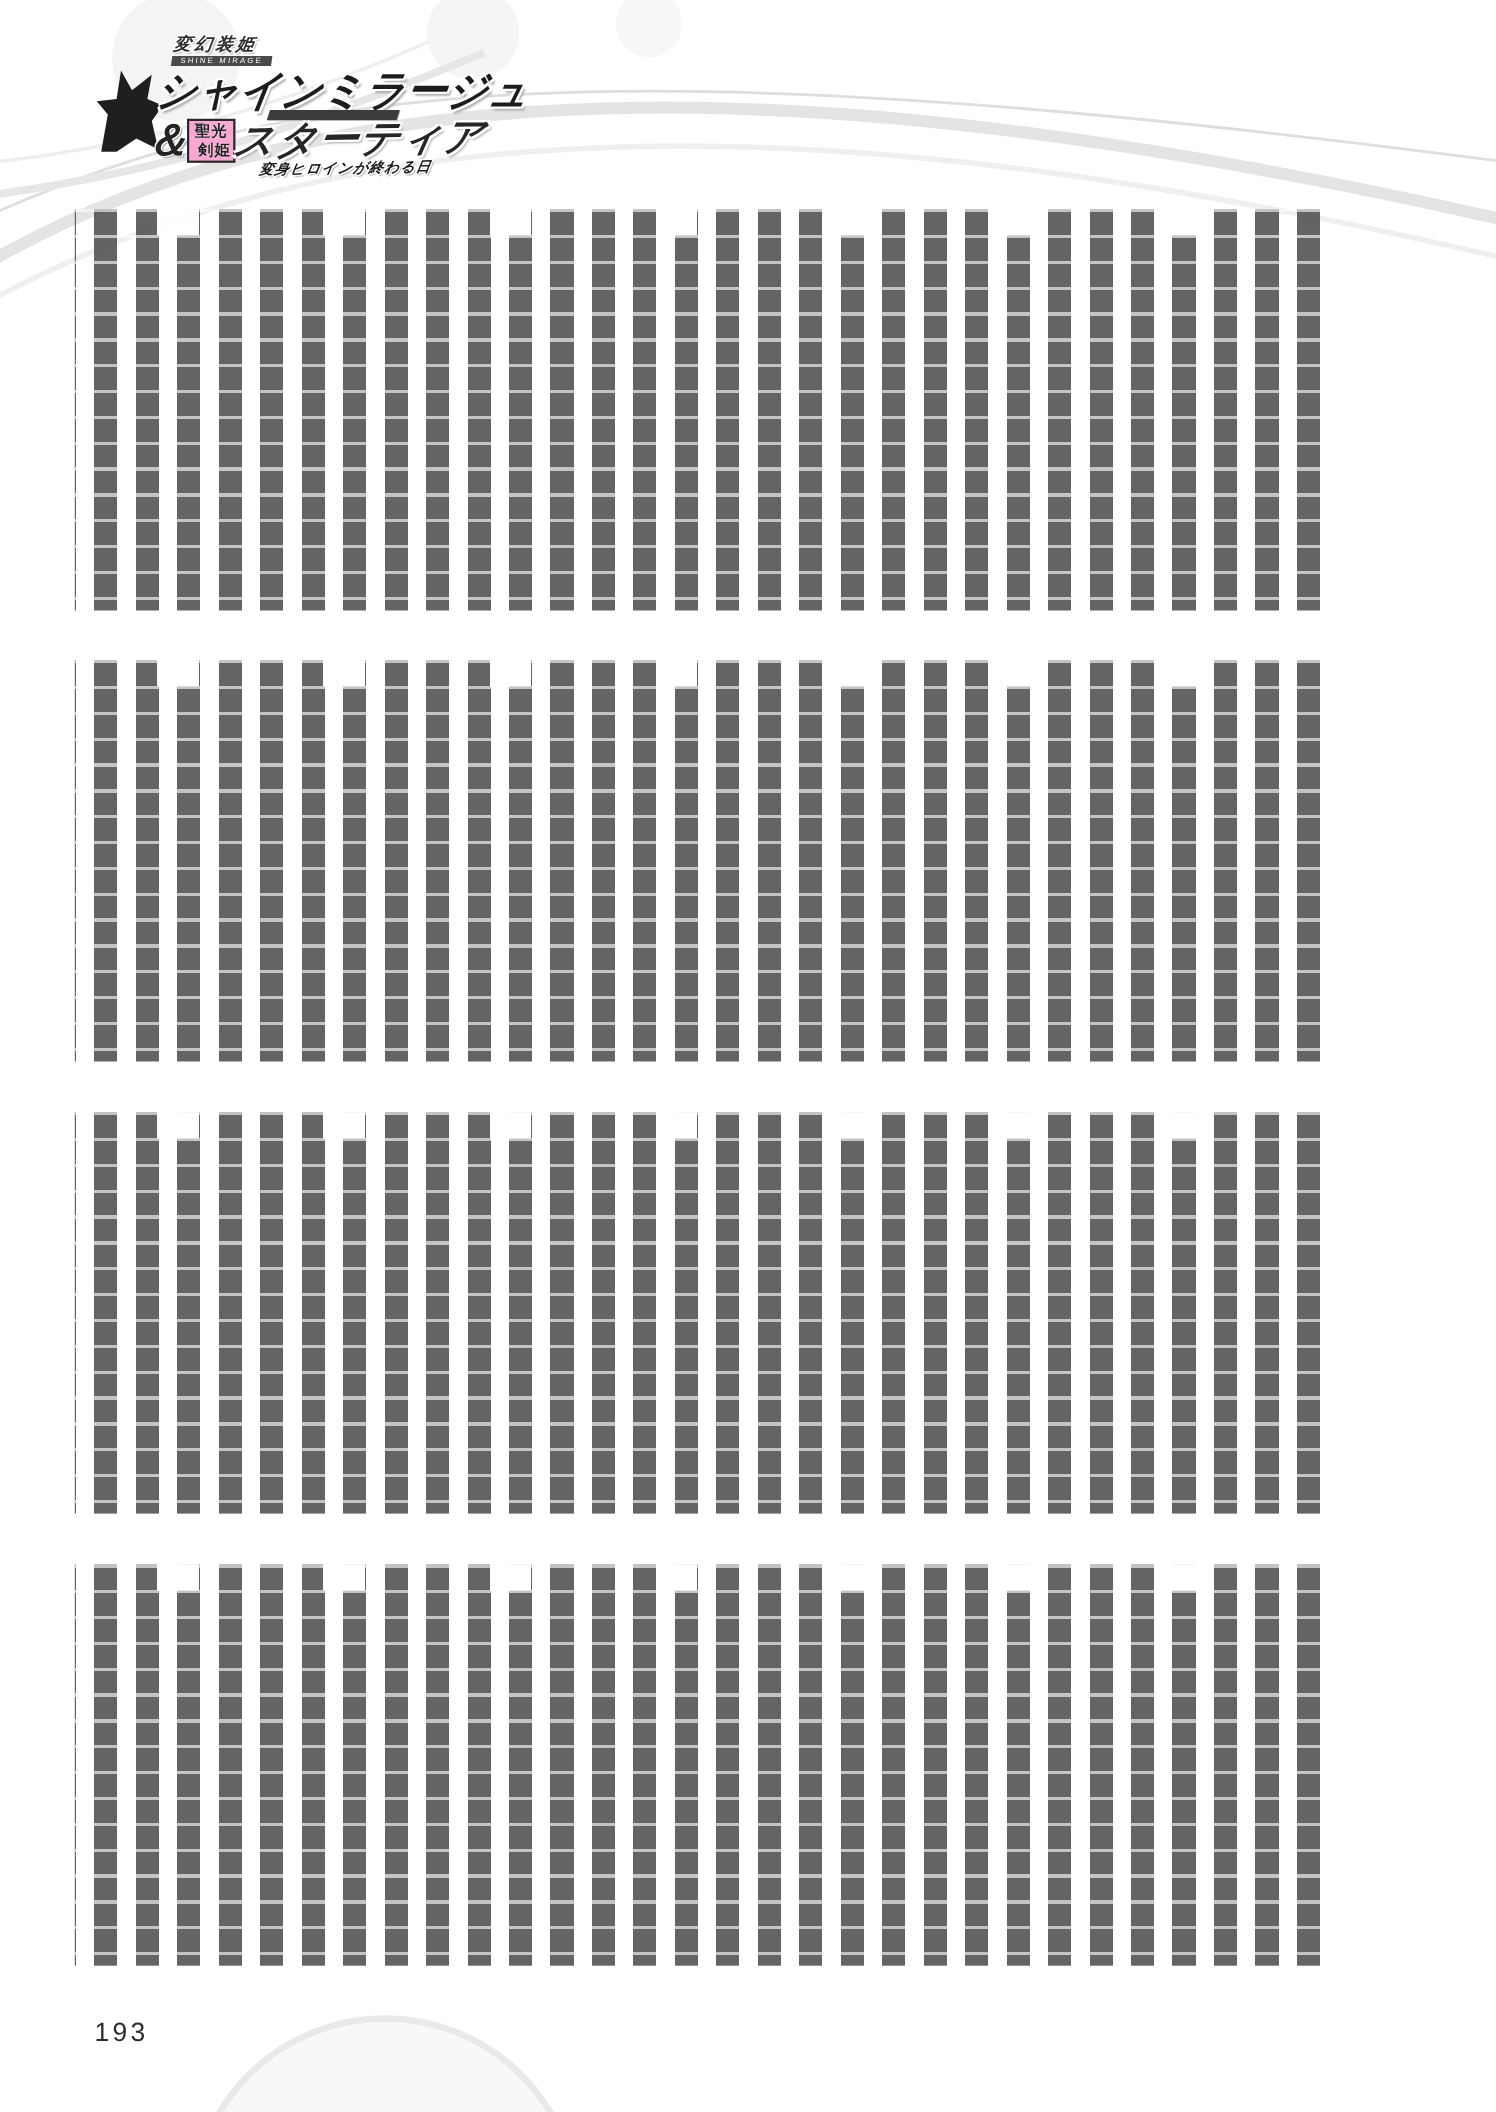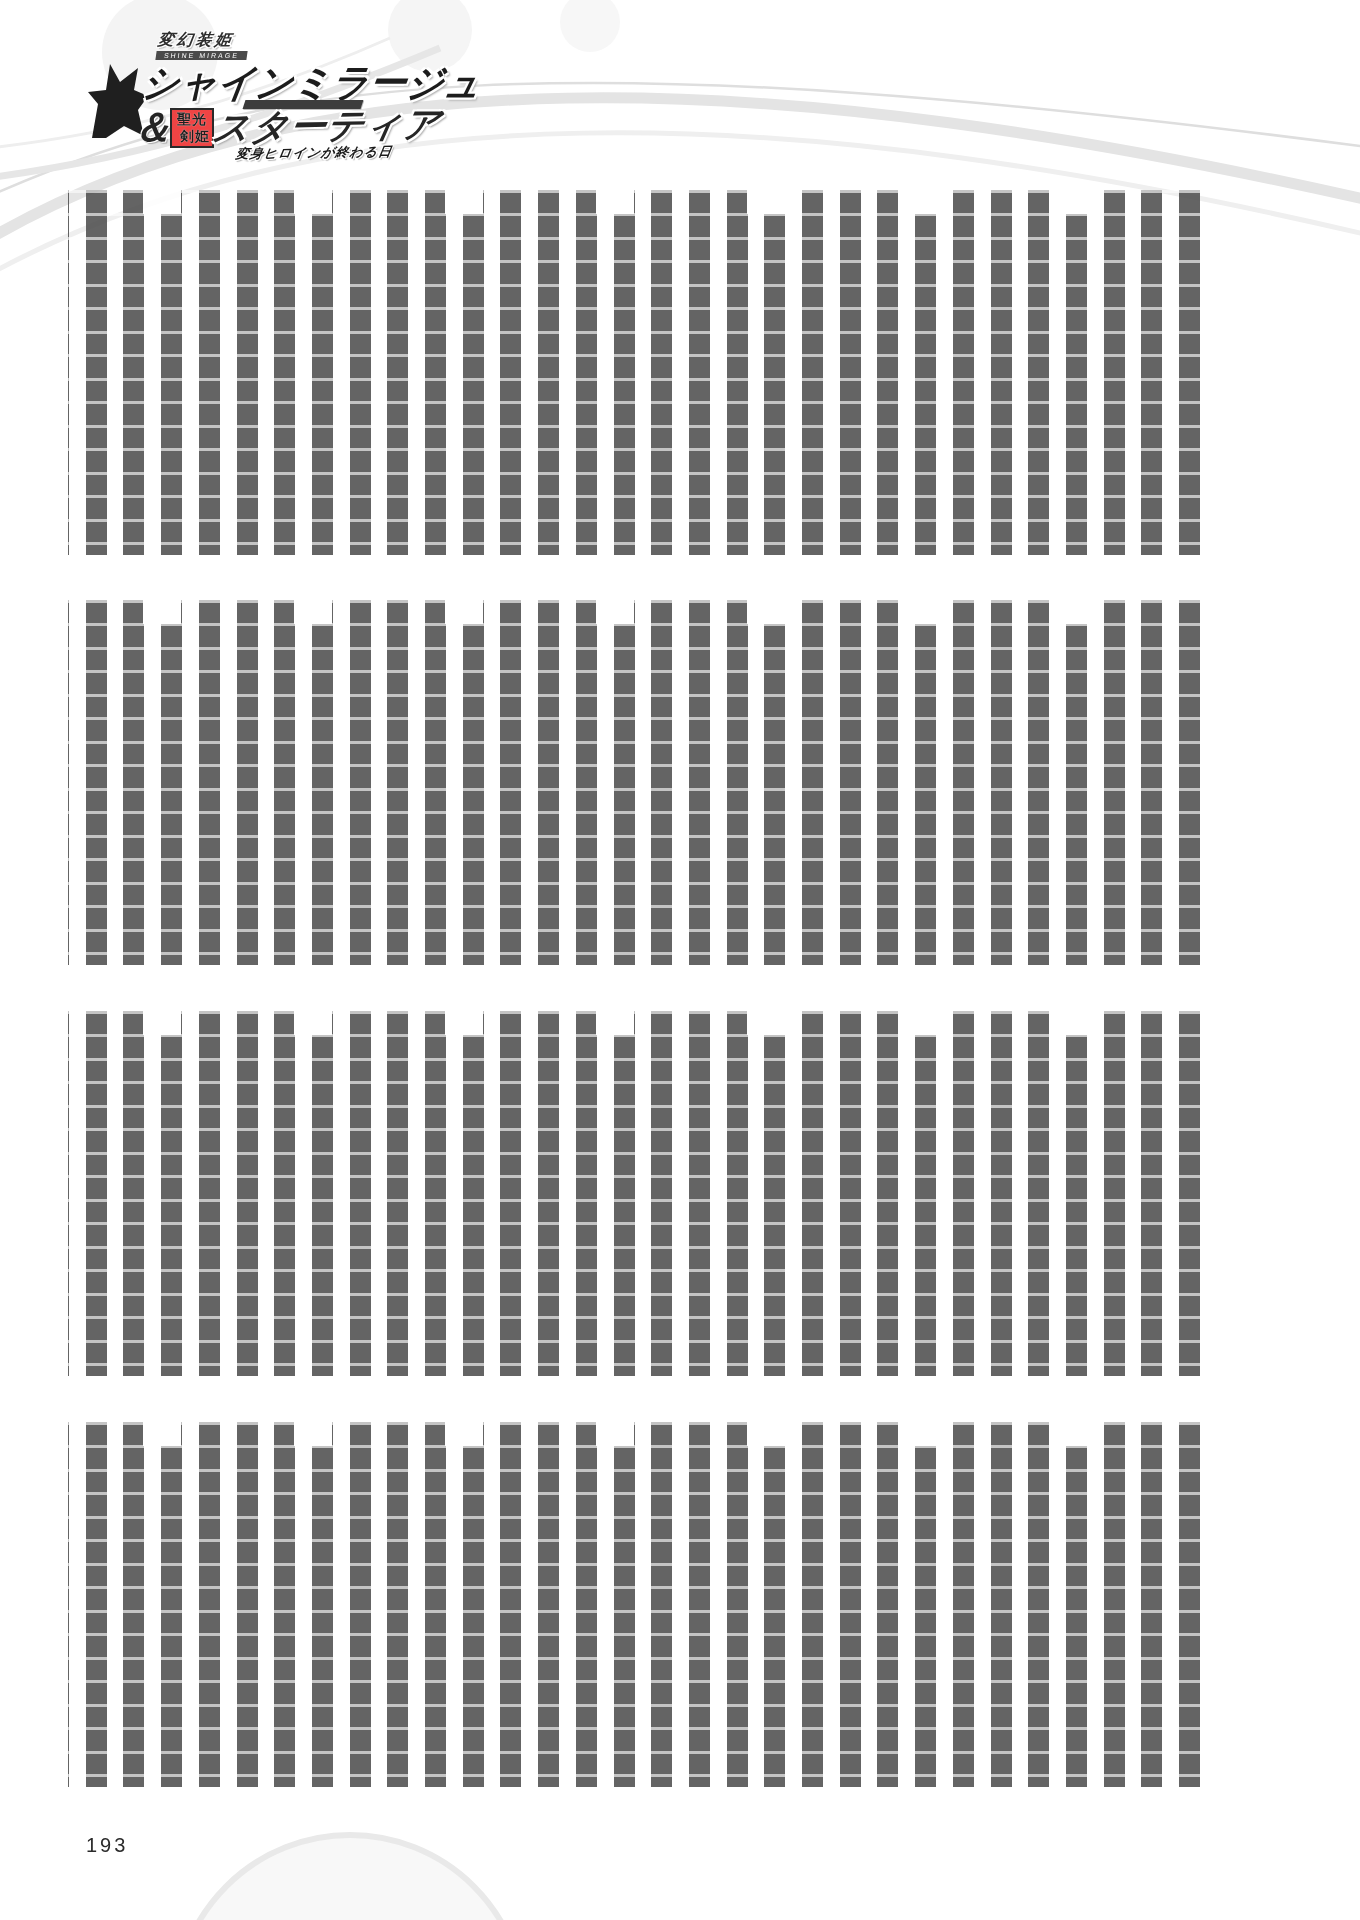--- a/index.html
+++ b/index.html
@@ -48,21 +48,21 @@
   .logo-ampersand{
     left:46px;top:76px;
     font-family:"Liberation Serif", serif;
     font-size:40px;font-weight:bold;font-style:italic;color:#242424;
     text-shadow:-1px -1px 0 #fff,1px 1px 0 #fff,2px 2px 1px #aaa;
   }
   .logo-subprefix{
     left:84px;top:84px;width:36px;
     font-size:14px;font-weight:bold;line-height:17px;letter-spacing:1px;
     color:#1f1f1f;text-align:center;white-space:normal;
-    border:2px solid #2a2a2a;background:#ef4444;padding:1px 2px;
+    border:2px solid #2a2a2a;background:#f9a8d4;padding:1px 2px;
     text-shadow:0 0 1px #fff;
   }
   .logo-title-second{
     left:128px;top:78px;
     font-size:36px;font-weight:bold;font-style:italic;letter-spacing:1px;
     color:#262626;
     text-shadow:-2px -2px 0 #fff,2px -2px 0 #fff,-2px 2px 0 #fff,2px 2px 0 #fff,3px 3px 2px #a5a5a5;
     transform:skewX(-12deg) rotate(-1deg);
   }
   .logo-tagline{
@@ -87,21 +87,21 @@
   .band-4{top:1422px;}
   
   .band::before{
     content:"";position:absolute;left:0;top:0;width:100%;height:24px;
     background-image:repeating-linear-gradient(to left, rgba(255,255,255,0) 0 113px, #ffffff 113px 151px);
   }
 
   
   .page-number{
     position:absolute;left:86px;top:1834px;
-    font-size:20px;letter-spacing:3px;color:#2b2b2b;
+    font-size:24px;letter-spacing:3px;color:#2b2b2b;
     font-family:"Liberation Sans", sans-serif;
   }
 </style>
 </head>
 <body>
 
 <svg class="bg-decor" viewBox="0 0 1360 1920" xmlns="http://www.w3.org/2000/svg">
   <circle cx="160" cy="52" r="58" fill="#f4f4f4"></circle>
   <circle cx="430" cy="30" r="42" fill="#f5f5f5"></circle>
   <circle cx="590" cy="22" r="30" fill="#f7f7f7"></circle>

